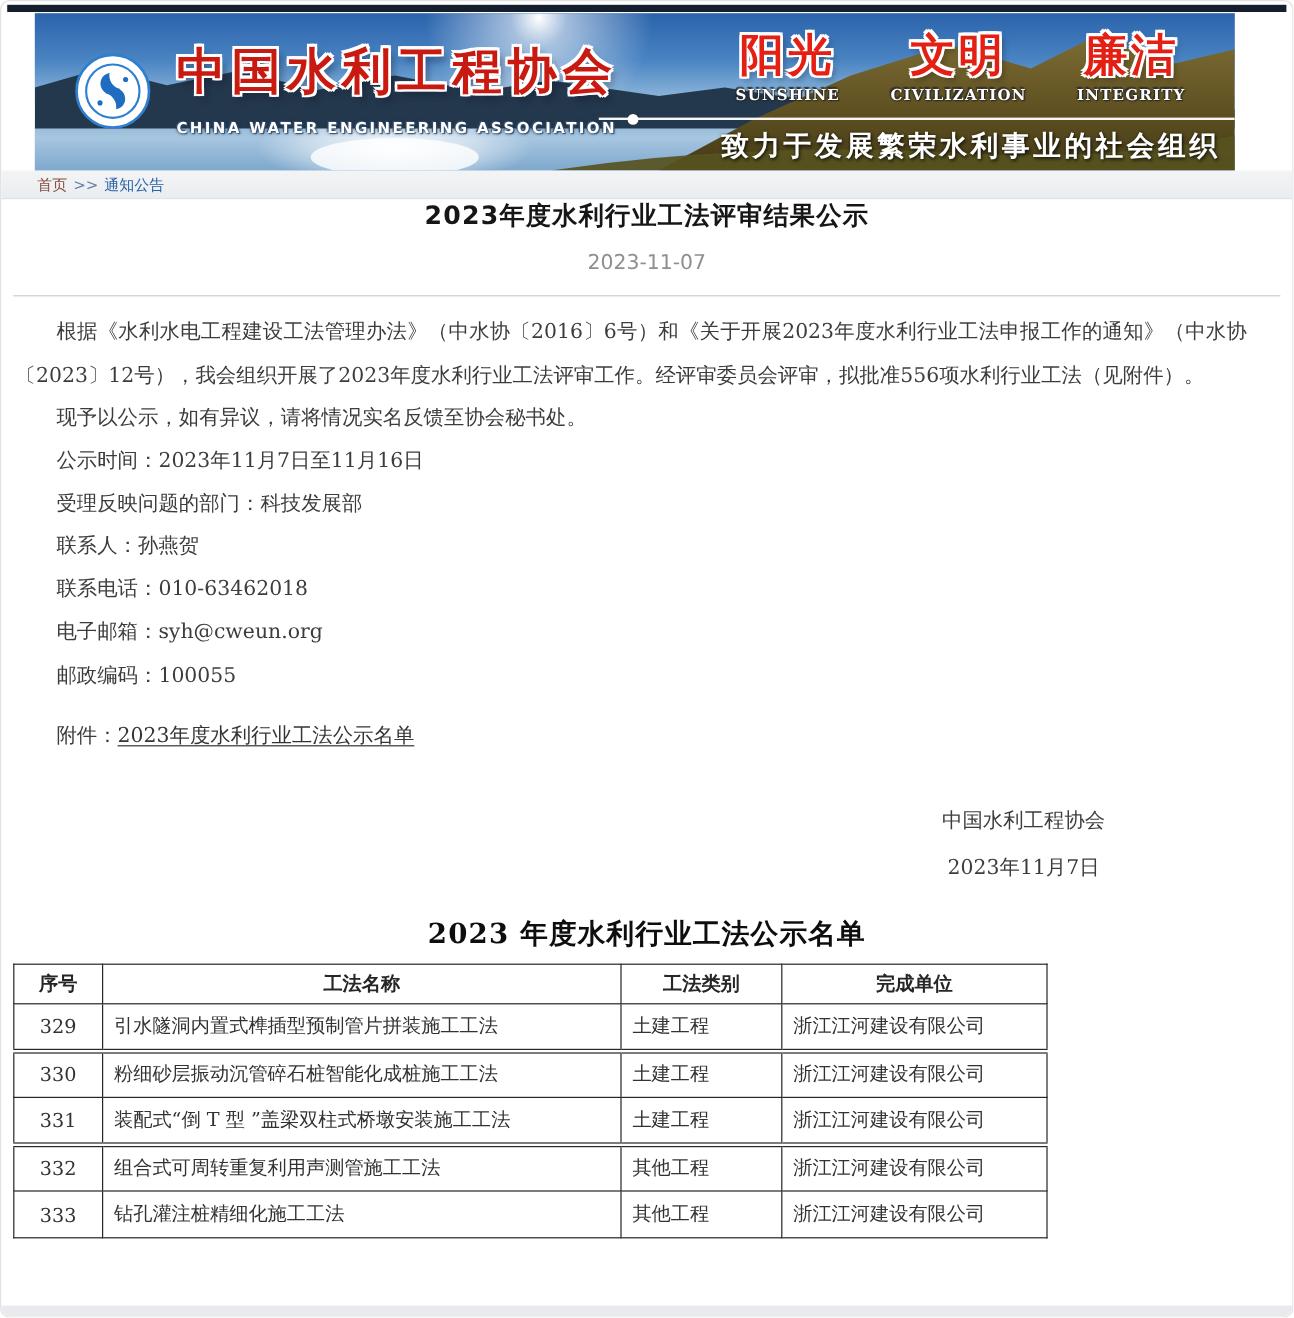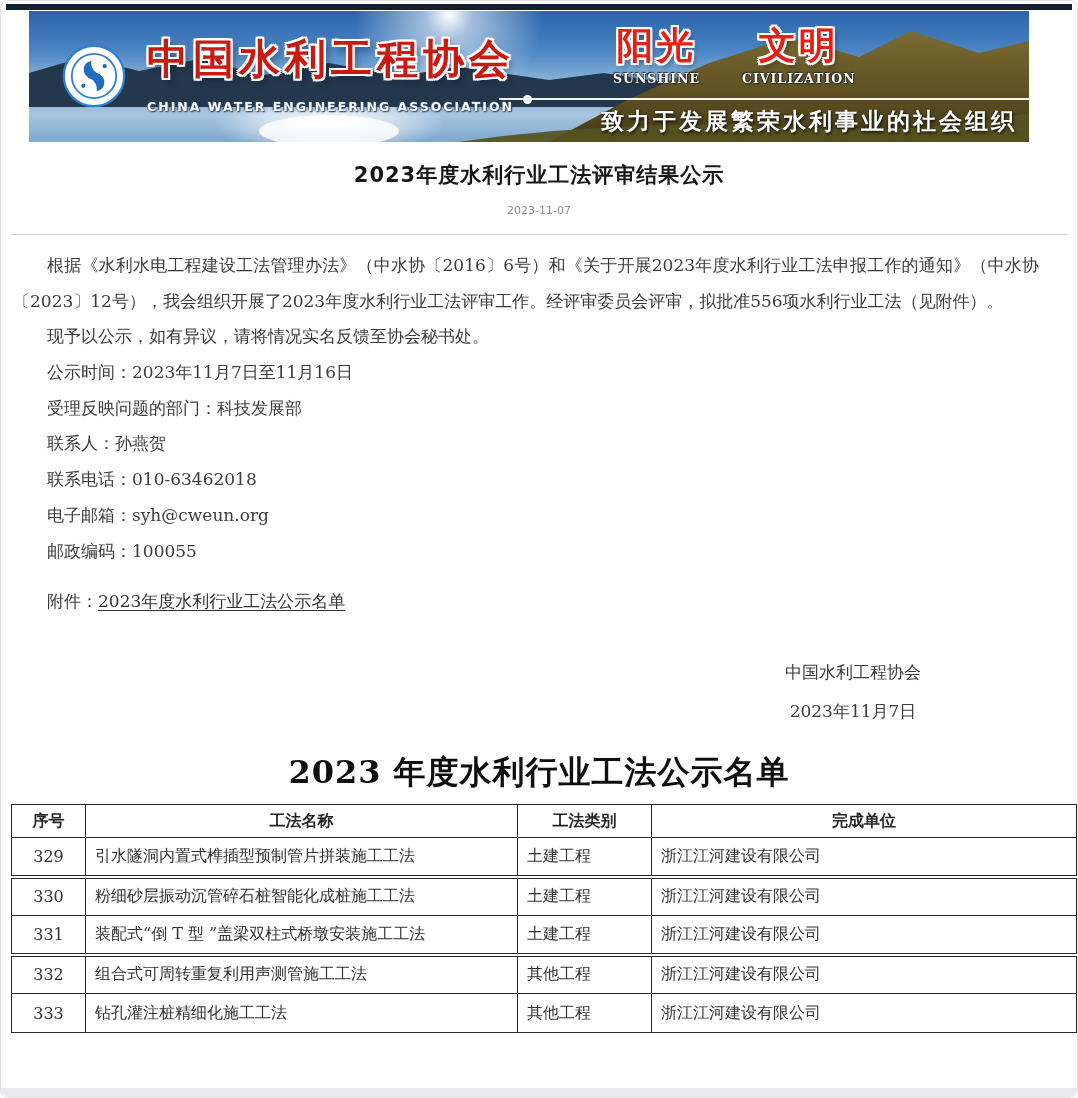--- a/index.html
+++ b/index.html
@@ -43,39 +43,39 @@
   
   .breadcrumb { height:24px; line-height:23px; background:linear-gradient(#f3f4f6,#eaedf0);
                 border-bottom:1px solid #e0e3e6; padding-left:30px; font-size:12.5px; }
   .breadcrumb a { text-decoration:none; cursor:pointer; }
   .crumb-home { color:#8a4b3f; }
   .crumb-sep { color:#5f7ea6; margin:0 5px; }
   .crumb-section { color:#2a62a8; }
 
   
   .article { padding:0 10px; }
-  .article h1 { margin-top:19px; text-align:center; font-size:21px; font-weight:bold;
+  .article h1 { text-align:center; font-size:21px; font-weight:bold;
                 color:#161616; letter-spacing:1px; }
-  .pub-date { margin-top:15px; text-align:center; font-size:11px; color:#8f8f8f; }
+  .pub-date { margin-top:15px; text-align:center; font-size:17px; color:#8f8f8f; }
   .article hr { border:none; border-top:1px solid #cdcdcd; margin-top:17px; }
 
   .body-text { margin-top:13px; padding:0 28px 0 2px; font-family:"DejaVu Serif","Liberation Serif",serif;
                font-size:17px; line-height:2.1; color:#3c3c3c; text-align:justify; }
   .body-text p { text-indent:2em; }
   .attachment { margin-top:15px; }
   .att-link { color:#343434; text-decoration:underline; text-underline-offset:3px; cursor:pointer; }
 
   .signature { margin:33px 146px 0 auto; width:fit-content; text-align:center;
                font-family:"DejaVu Serif","Liberation Serif",serif; font-size:17px;
                line-height:2.3; color:#3c3c3c; }
 
   
   .doc-title { margin:20px 0 9px; text-align:center; font-family:"DejaVu Serif","Liberation Serif",serif;
-               font-size:32px; font-weight:bold; letter-spacing:1px; color:#0e0e0e; }
-  table.list { width:1066px; margin:0 10px; border-collapse:collapse; table-layout:fixed;
+               font-size:23px; font-weight:bold; letter-spacing:1px; color:#0e0e0e; }
+  table.list { width:862px; margin:0 10px; border-collapse:collapse; table-layout:fixed;
                font-family:"DejaVu Serif","Liberation Serif",serif; font-size:16px; color:#323232;padding-left:36px; }
   .list th { height:33px; font-weight:bold; text-align:center; font-size:16px; color:#262626; }
   .list td { height:39px; vertical-align:middle; padding:0 9px; }
   .list th, .list td { border:1.5px solid #262626; }
   .list td.c-no { text-align:center; padding:0; font-family:"DejaVu Serif","Liberation Serif",serif; }
   .list tr.pagebreak td { border-top:4px double #262626; }
 
   .footer-strip { position:absolute; left:0; right:0; bottom:0; height:9px; background:#e8eaed;
                   border-radius:0 0 8px 8px; }
 </style>
@@ -136,28 +136,35 @@
 
     <div class="slogans">
       <div class="slogan">
         <div class="slogan-cn">阳光</div>
         <div class="slogan-en">SUNSHINE</div>
       </div>
       <div class="slogan">
         <div class="slogan-cn">文明</div>
         <div class="slogan-en">CIVILIZATION</div>
       </div>
+      <div class="slogan">
+        <div class="slogan-cn">廉洁</div>
+        <div class="slogan-en">INTEGRITY</div>
+      </div>
     </div>
 
     <div class="dotline">
         <span class="dot"></span>
       </div>
     <div class="tagline">致力于发展繁荣水利事业的社会组织</div>
   </div>
 
+  <div class="breadcrumb">
+    <a class="crumb-home">首页</a><span class="crumb-sep">&gt;&gt;</span><a class="crumb-section">通知公告</a>
+  </div>
 
   <div class="article">
     <h1>2023年度水利行业工法评审结果公示</h1>
     <div class="pub-date">2023-11-07</div>
     <hr>
 
     <div class="body-text">
       <p>根据《水利水电工程建设工法管理办法》（中水协〔2016〕6号）和《关于开展2023年度水利行业工法申报工作的通知》（中水协〔2023〕12号），我会组织开展了2023年度水利行业工法评审工作。经评审委员会评审，拟批准556项水利行业工法（见附件）。</p>
       <p>现予以公示，如有异议，请将情况实名反馈至协会秘书处。</p>
       <p>公示时间：2023年11月7日至11月16日</p>

